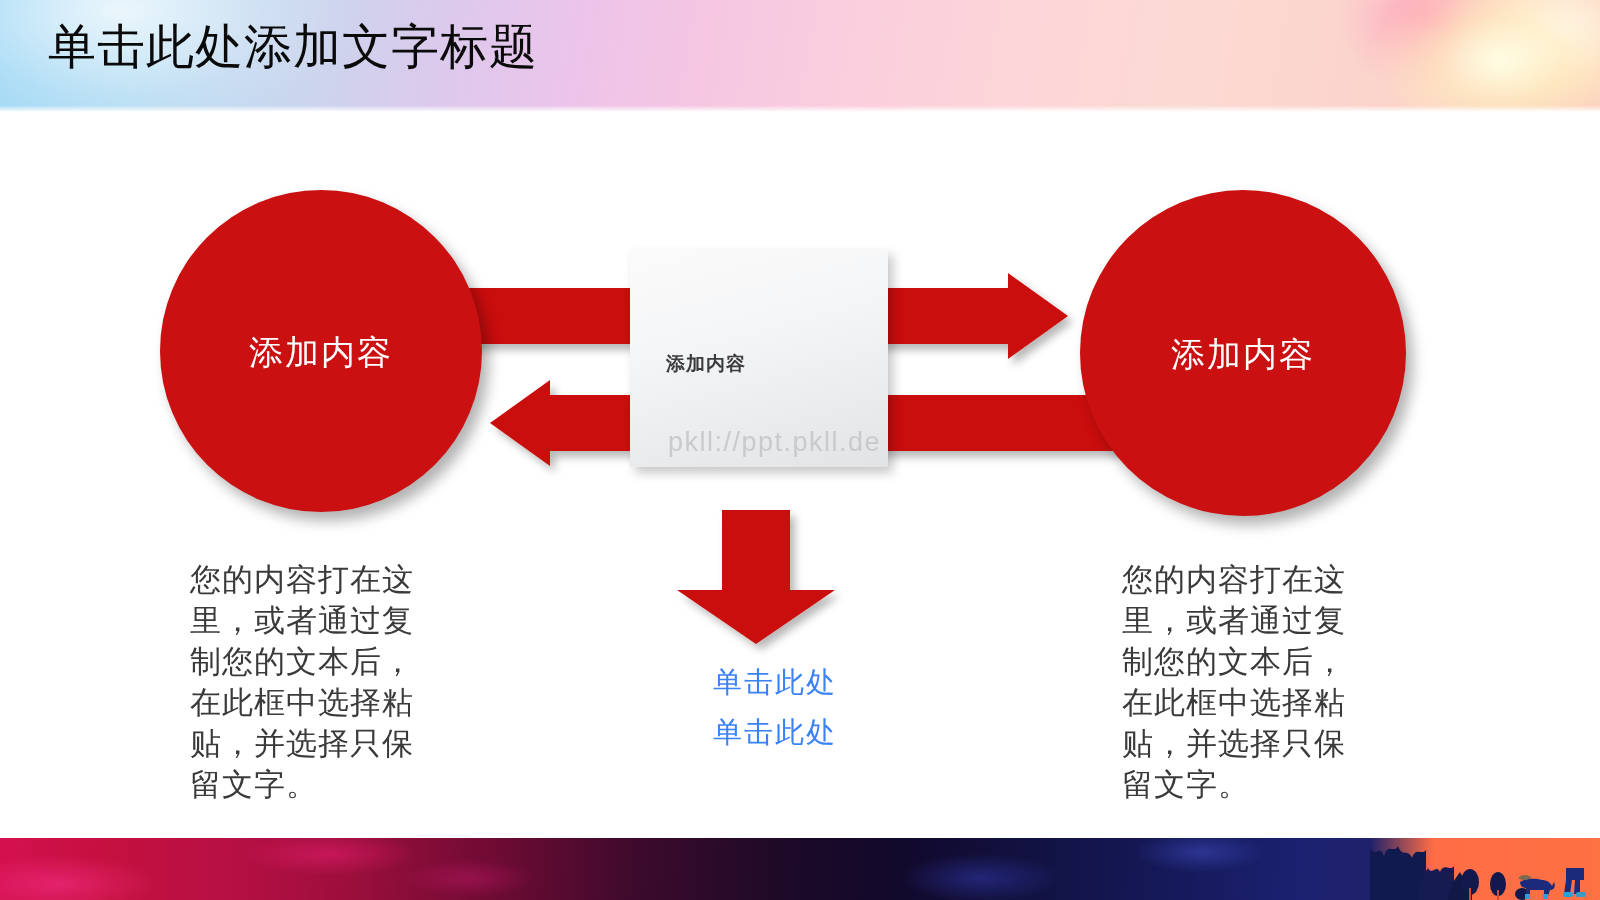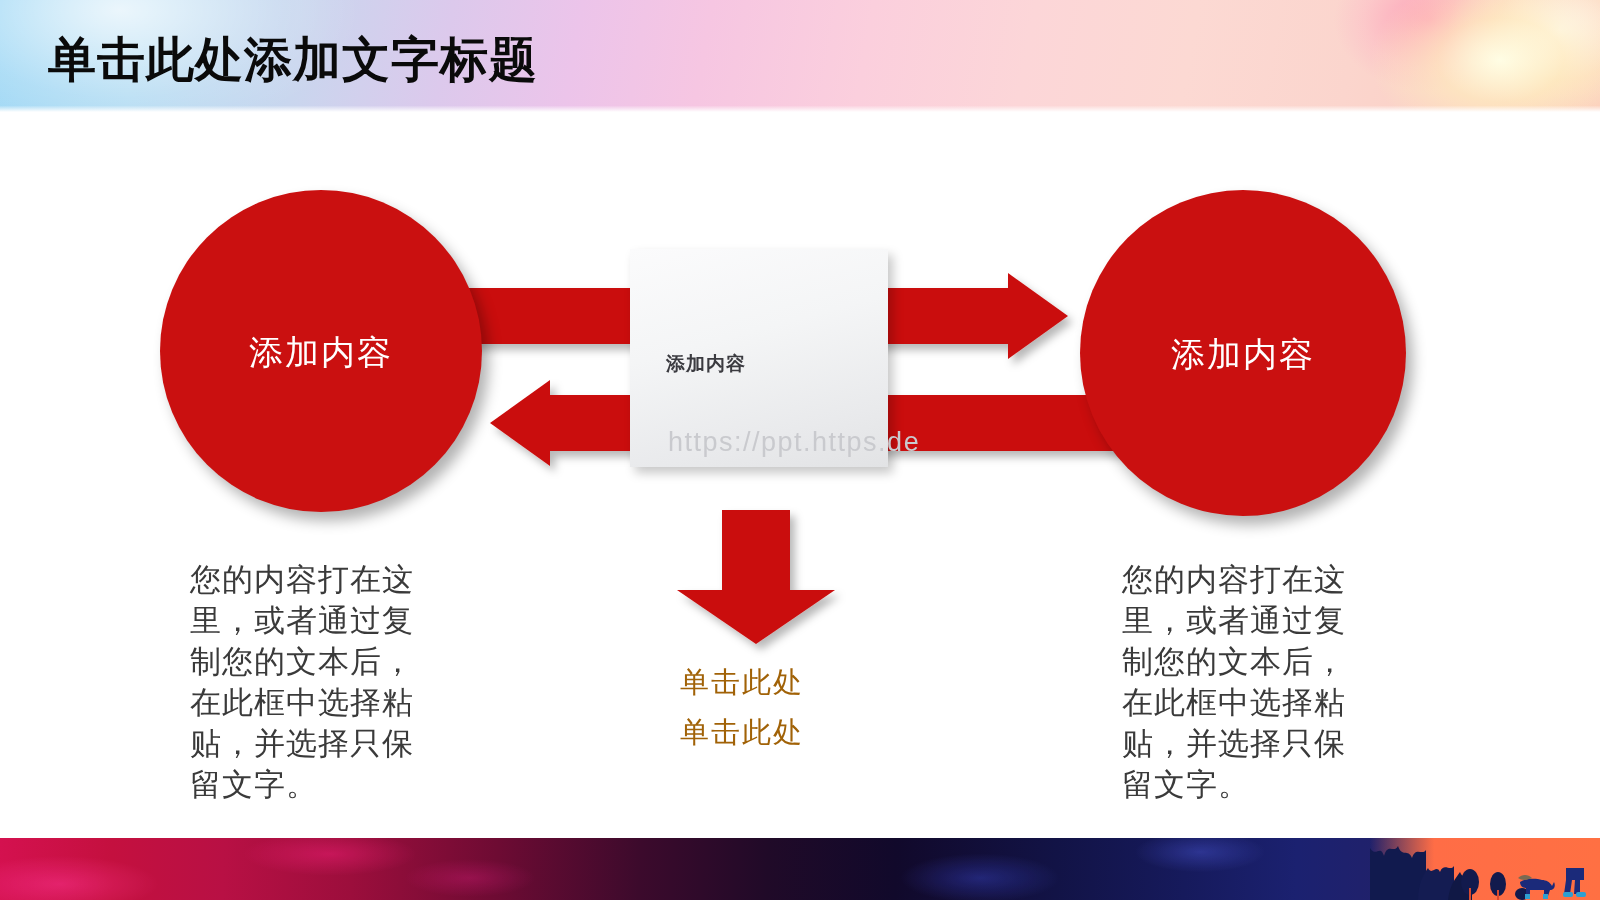--- a/index.html
+++ b/index.html
@@ -31,22 +31,22 @@
         #fcd9d3 74%,
         #fbd5cd 84%,
         #fbd0c4 92%,
         #fccfbe 100%);
   }
   .header:after{
     content:"";position:absolute;left:0;bottom:0;width:100%;height:6px;
     background:linear-gradient(180deg,rgba(255,255,255,0.1),#ffffff);
   }
   .header-title{
-    position:absolute;left:48px;top:28px;
-    font-size:48px;font-weight:bold;color:#0a0a0a;
+    position:absolute;left:48px;top:15px;
+    font-size:48px;font-weight:normal;color:#0a0a0a;
     letter-spacing:1px;white-space:nowrap;
     font-family:"Liberation Sans","DejaVu Sans",sans-serif;
   }
 
   
   .footer{
     position:absolute;left:0;bottom:0;width:1600px;height:62px;
     background:
       linear-gradient(92deg,
         #d4114f 0%,
@@ -131,22 +131,22 @@
     position:absolute;
     font-size:31px;line-height:41px;color:#3a3a3a;letter-spacing:1px;
     font-family:"Liberation Sans","DejaVu Sans",sans-serif;
     width:250px;
   }
   #body-left{left:190px;top:447px;}
   #body-right{left:1122px;top:447px;}
 
   
   .center-caption{
-    position:absolute;left:680px;top:545px;width:190px;text-align:left;
-    font-size:29px;line-height:50px;color:#a16207;letter-spacing:2px;
+    position:absolute;left:680px;top:545px;width:190px;text-align:center;
+    font-size:29px;line-height:50px;color:#3b82f6;letter-spacing:2px;
     font-family:"Liberation Sans","DejaVu Sans",sans-serif;
   }
   .center-caption div{white-space:nowrap;}
 </style>
 </head>
 <body>
 
 <div class="slide">
 
   <div class="header">
@@ -178,21 +178,21 @@
     <div class="circle" id="circle-left">
       <span class="circle-label">添加内容</span>
     </div>
 
     <div class="circle" id="circle-right">
       <span class="circle-label">添加内容</span>
     </div>
 
     <div class="center-card">
       <div class="center-card-label">添加内容</div>
-      <div class="watermark">https://ppt.https.de</div>
+      <div class="watermark">pkll://ppt.pkll.de</div>
     </div>
 
     <div class="body-text" id="body-left">您的内容打在这里，或者通过复制您的文本后，在此框中选择粘贴，并选择只保留文字。</div>
 
     <div class="body-text" id="body-right">您的内容打在这里，或者通过复制您的文本后，在此框中选择粘贴，并选择只保留文字。</div>
 
     <div class="center-caption">
       <div>单击此处</div>
       <div>单击此处</div>
     </div>

